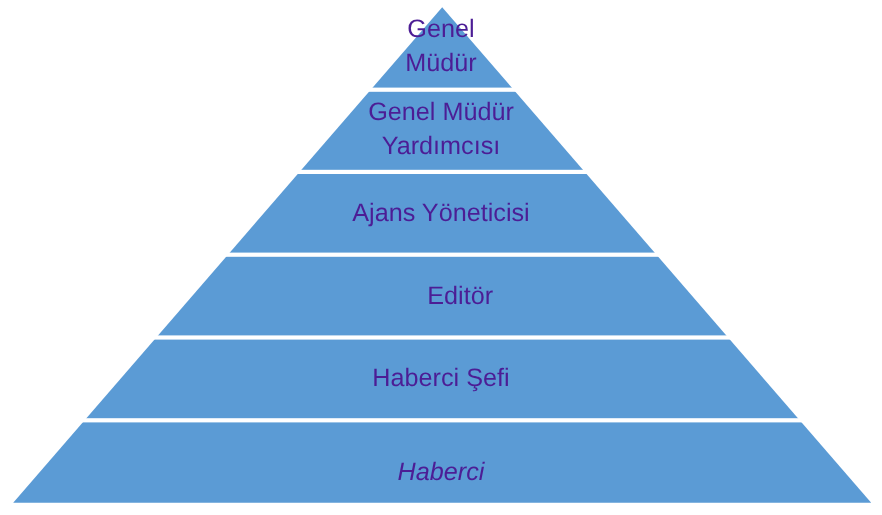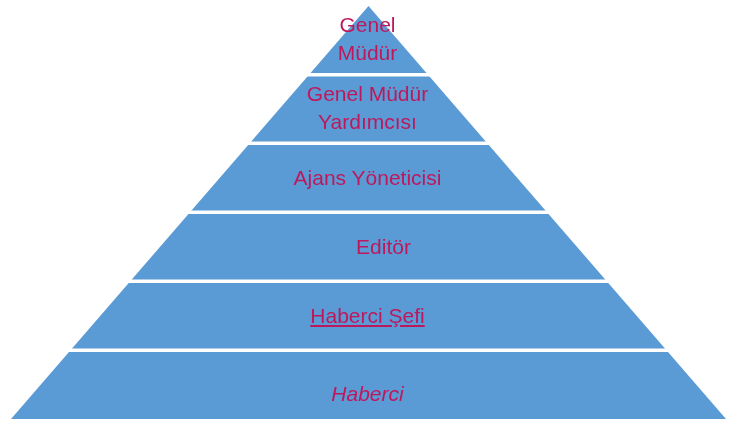--- a/index.html
+++ b/index.html
@@ -20,34 +20,34 @@
     top: 0;
     left: 0;
   }
   .level-label {
     position: absolute;
     left: 0;
     width: 735px;
     text-align: center;
     font-size: 21px;
     line-height: 28px;
-    color: #be185d;
+    color: #4c1d95;
     letter-spacing: 0px;
   }
   .level-label .wrapbox {
     display: inline-block;
     vertical-align: top;
   }
   .lvl-1 { top: 11px; }
   .lvl-1 .wrapbox { width: 90px; }
   .lvl-2 { top: 80px; }
   .lvl-2 .wrapbox { width: 170px; }
   .lvl-3 { top: 164px; }
   .lvl-4 { top: 233px; padding-left: 16px; }
-  .lvl-5 { top: 302px; text-decoration: underline; }
+  .lvl-5 { top: 302px; }
   .lvl-6 { top: 380px; font-style: italic; }
 </style>
 </head>
 <body>
 
 <div class="canvas">
 
   <svg class="pyramid-svg" width="735" height="429" viewBox="0 0 735 429">
     <polygon points="368.5,6 726,419 11,419" fill="#5b9bd5"></polygon>
     <rect x="0" y="73" width="735" height="3.5" fill="#ffffff"></rect>

